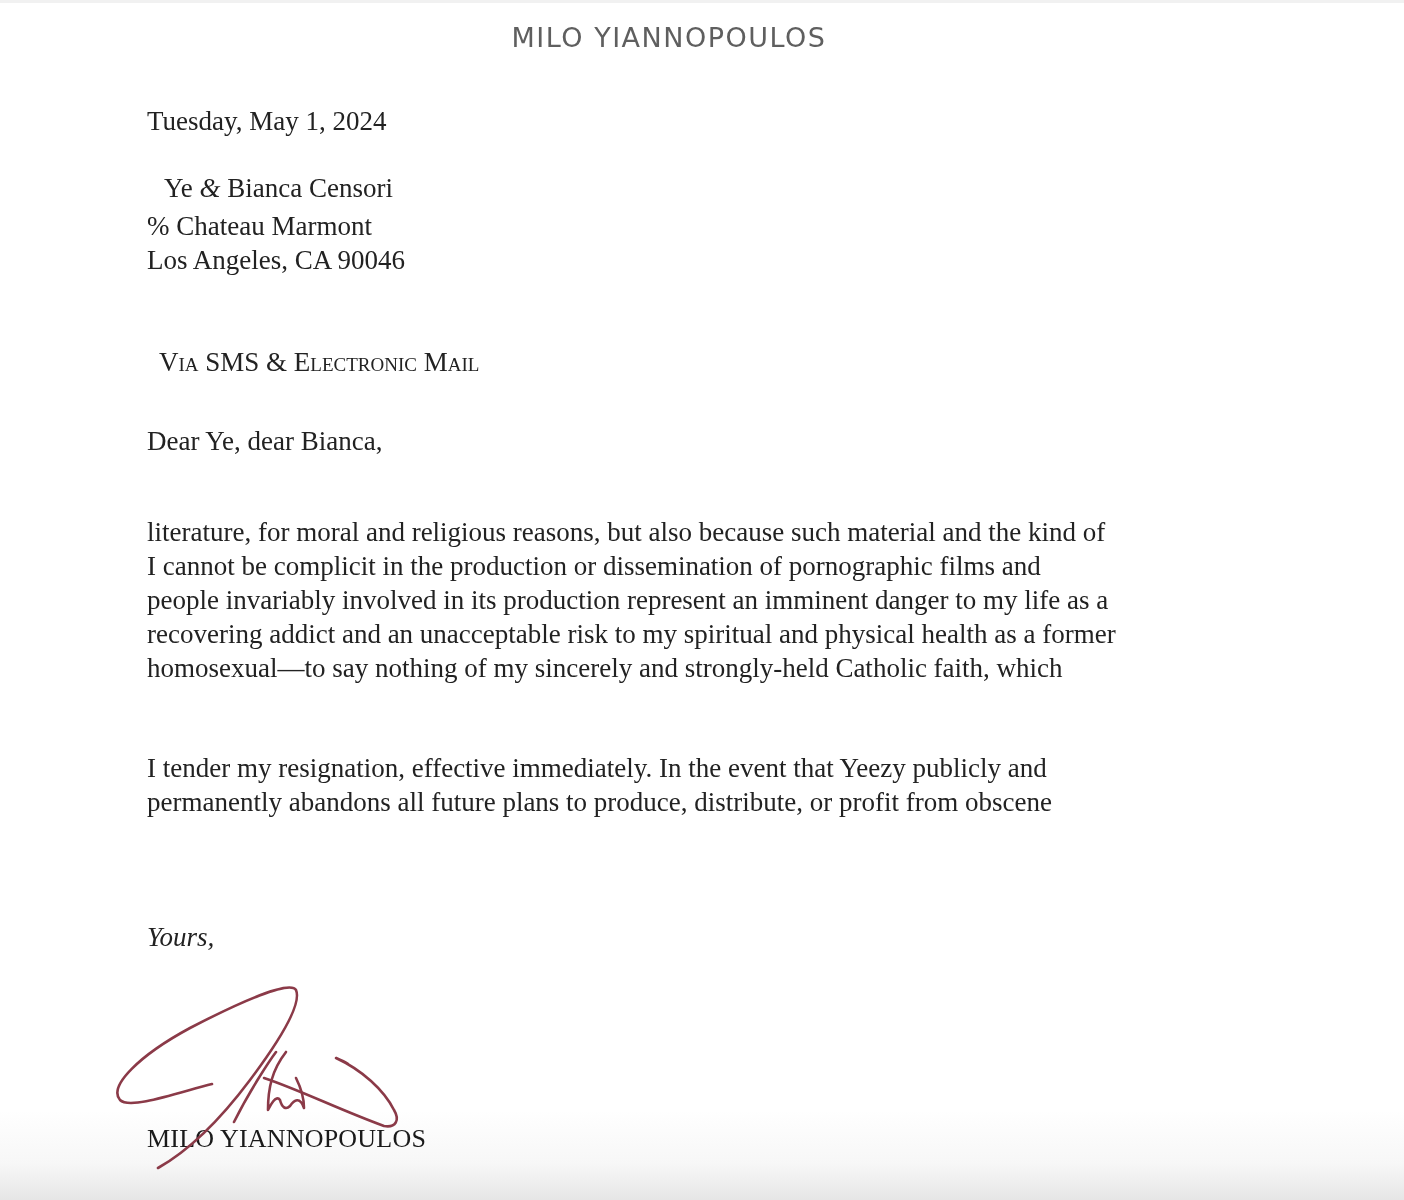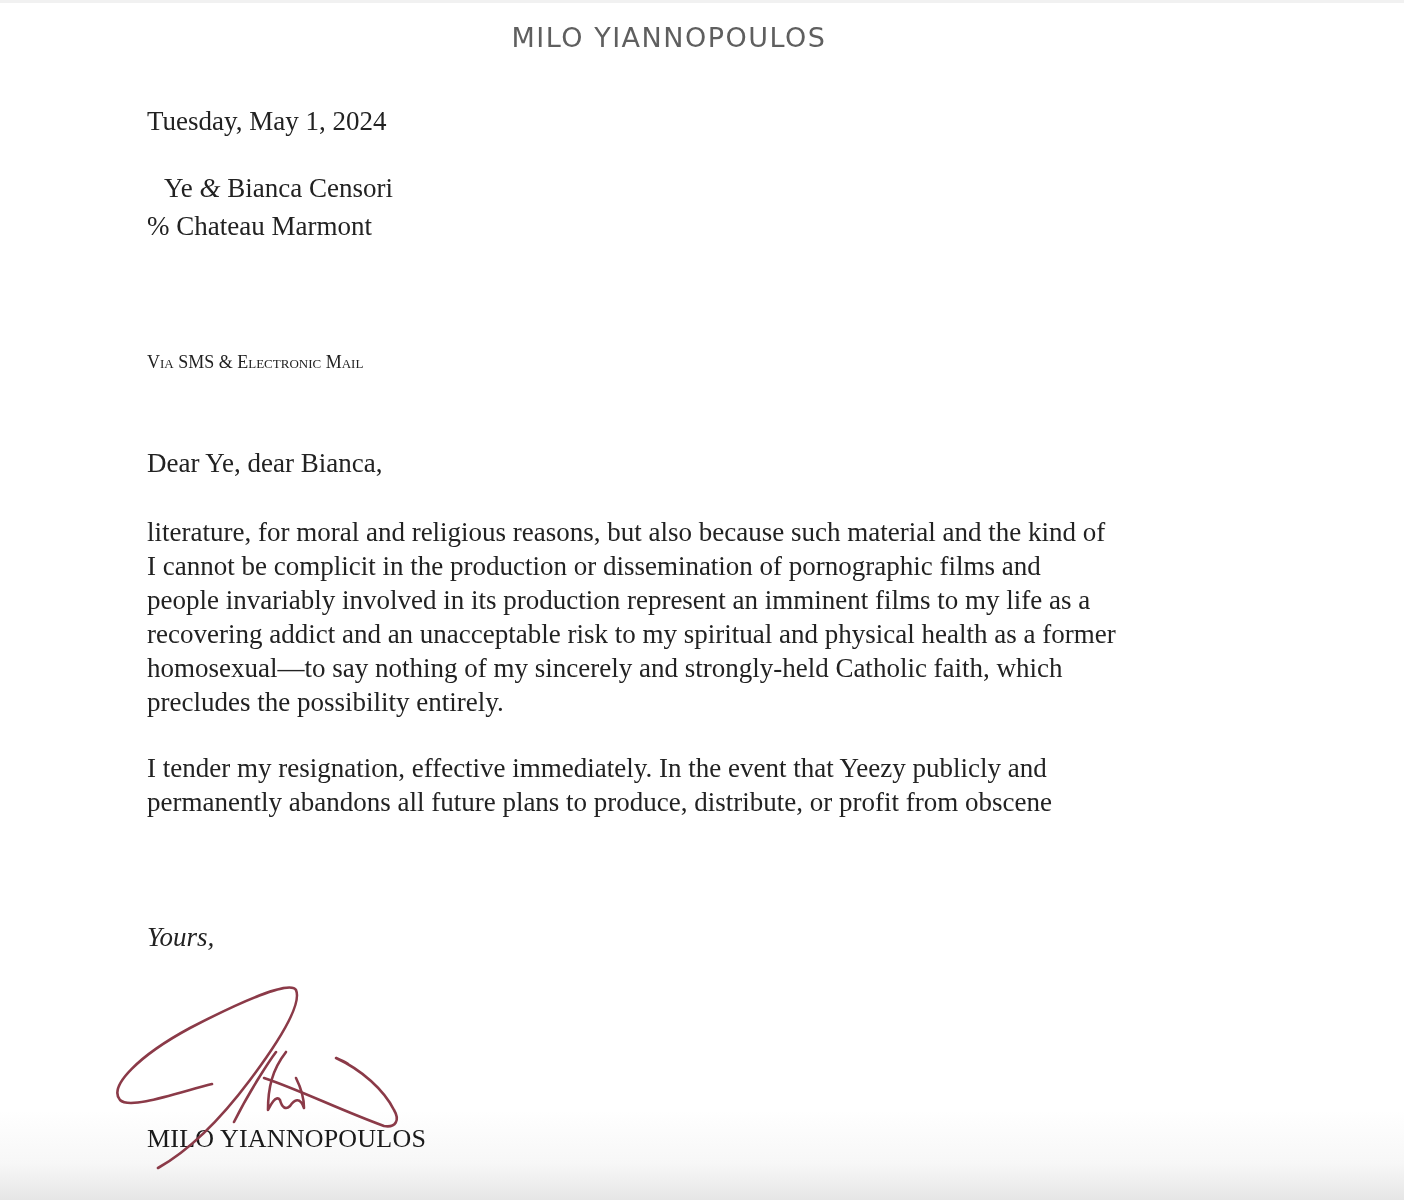--- a/index.html
+++ b/index.html
@@ -61,28 +61,28 @@
       top: 171px;
       left: 0;
       white-space: nowrap;
     }
     .address .line { display: block; }
     .address .line.first { margin-bottom: 4px; margin-left: 17px; }
     .amp-italic { font-style: italic; }
     .via {
       position: absolute;
       top: 345px;
-      left: 0;
+      left: 12px;
       white-space: nowrap;
       font-variant: small-caps;
-      font-size: 18px;
+      font-size: 27px;
     }
     .salutation {
       position: absolute;
-      top: 446px;
+      top: 424px;
       left: 0;
       white-space: nowrap;
     }
     .para1 {
       position: absolute;
       top: 515px;
       left: 0;
       width: 1060px;
     }
     .para2 {
@@ -123,33 +123,33 @@
 <div class="top-strip"></div>
 
 <div class="letterhead">MILO YIANNOPOULOS</div>
 
 <div class="page">
   <div class="date">Tuesday, May 1, 2024</div>
 
   <div class="address">
     <span class="line first"><span>Ye</span> <span class="amp-italic">&amp;</span> <span>Bianca Censori</span></span>
     <span class="line">% Chateau Marmont</span>
+    <span class="line">Los Angeles, CA 90046</span>
   </div>
 
   <div class="via">Via SMS &amp; Electronic Mail</div>
 
   <div class="salutation">Dear Ye, dear Bianca,</div>
 
   <div class="para para1">
     <span class="line">literature, for moral and religious reasons, but also because such material and the kind of</span>
     <span class="line">I cannot be complicit in the production or dissemination of pornographic films and</span>
-    <span class="line">people invariably involved in its production represent an imminent films to my life as a</span>
+    <span class="line">people invariably involved in its production represent an imminent danger to my life as a</span>
     <span class="line">recovering addict and an unacceptable risk to my spiritual and physical health as a former</span>
     <span class="line">homosexual—to say nothing of my sincerely and strongly-held Catholic faith, which</span>
-    <span class="line">precludes the possibility entirely.</span>
   </div>
 
   <div class="para para2">
     <span class="line">I tender my resignation, effective immediately. In the event that Yeezy publicly and</span>
     <span class="line">permanently abandons all future plans to produce, distribute, or profit from obscene</span>
   </div>
 
   <div class="closing">Yours,</div>
 
   <div class="sig-name">MILO YIANNOPOULOS</div>

